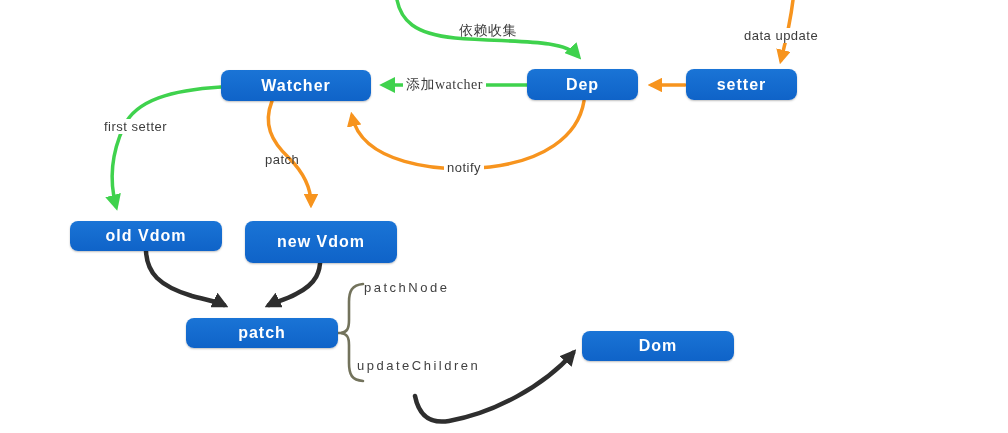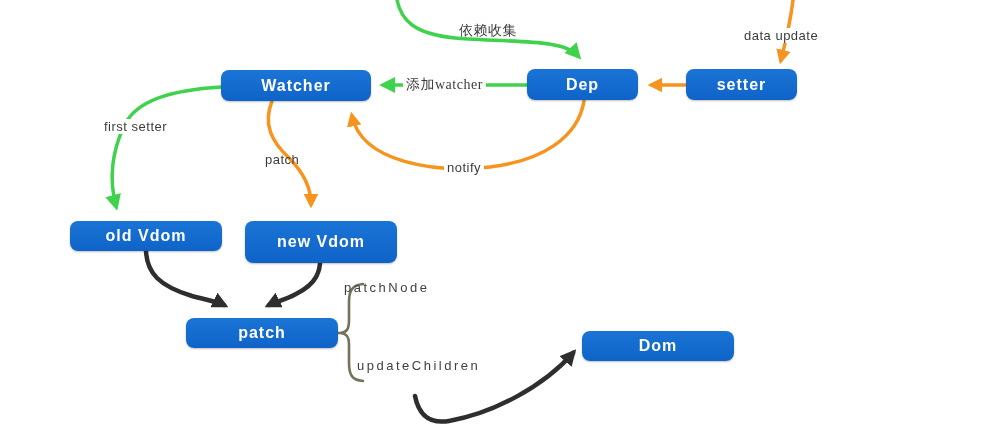--- a/index.html
+++ b/index.html
@@ -43,21 +43,21 @@
   .l-addwatcher{left:403px;top:76px;font-size:14px;font-family:"Liberation Serif","DejaVu Serif",serif;}
   .l-firstrender{left:101px;top:119px;}
   .l-update{left:265px;top:152px;}
   .l-notify{left:444px;top:160px;}
   .mono{
     font-weight:normal;
     font-size:13px;
     color:#414141;
     letter-spacing:2.5px;
   }
-  .l-patchnode{left:344px;top:280px;}
+  .l-patchnode{left:364px;top:280px;}
   .l-updatechildren{left:357px;top:358px;}
 </style>
 </head>
 <body>
 
 <div class="stage">
 
   <svg class="edges" width="1008" height="433" viewBox="0 0 1008 433" xmlns="http://www.w3.org/2000/svg">
     <defs>
       <marker id="mGreen" viewBox="0 0 10 10" refX="7" refY="5" markerWidth="4.6" markerHeight="4.6" orient="auto">

